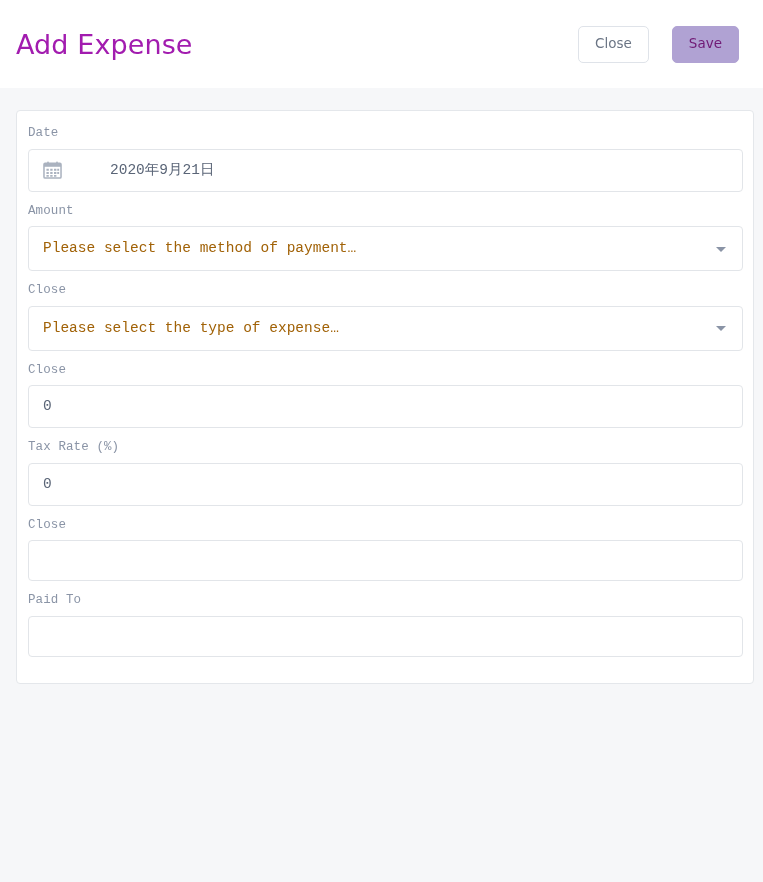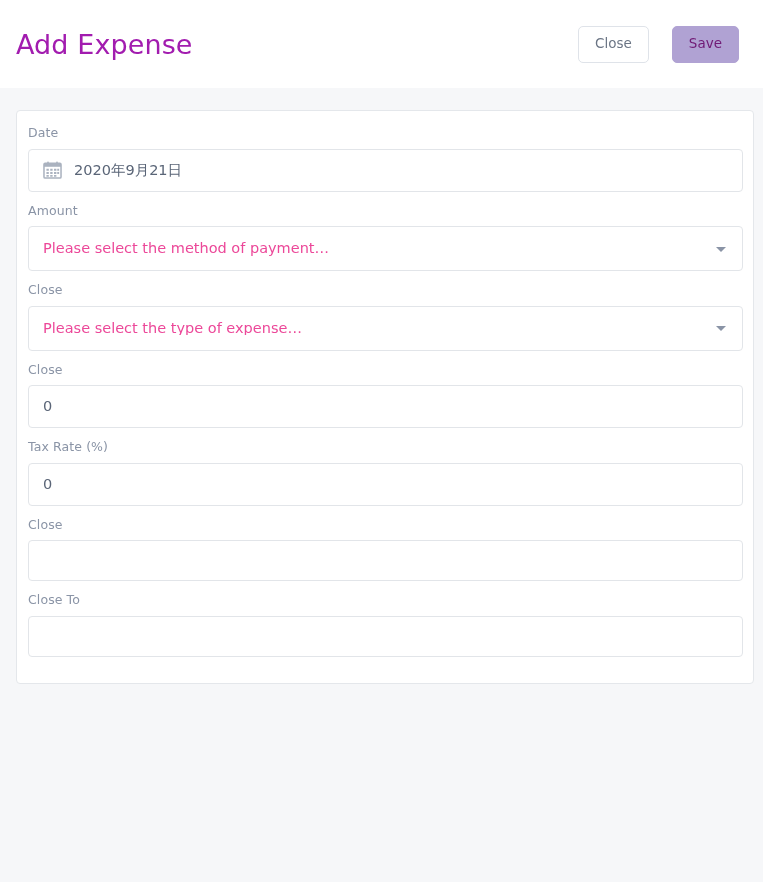--- a/index.html
+++ b/index.html
@@ -61,20 +61,21 @@
   .btn-save {
     background: #b0a2d3;
     border: 1px solid #b0a2d3;
     color: #701a75;
     min-width: 61px;
   }
 
   
   .content-area {
     padding: 22px 10px 0 16px;
+    font-family: Liberation Mono, monospace;
   }
   .form-card {
     background: #ffffff;
     border: 1px solid #e4e7eb;
     border-radius: 4px;
     width: 738px;
     padding: 16px 11px 26px 11px;
   }
 
   
@@ -95,31 +96,31 @@
     width: 715px;
     background: #ffffff;
     border: 1px solid #e2e5e9;
     border-radius: 4px;
     display: flex;
     align-items: center;
     padding: 0 14px;
     font-size: 14.5px;
     color: #5a6577;
   }
-  .control.input-ctl { height: 43px; }
+  .control.input-ctl { height: 43px; gap: 36px; }
   .control.select-ctl { height: 45px; padding-right: 34px; }
   .control.blank-ctl { height: 41px; }
 
   .control-text {
     line-height: 1;
     white-space: nowrap;
     overflow: hidden;
     text-overflow: ellipsis;
   }
-  .control-text.placeholder { color: #ec4899; }
+  .control-text.placeholder { color: #a16207; }
   .control-text.value { color: #5a6577; }
 
   
   .cal-icon {
     flex: 0 0 auto;
     width: 19px;
     height: 18px;
     margin-right: 12px;
     display: block;
   }
@@ -208,20 +209,20 @@
     </div>
 
     <div class="field">
       <span class="field-label">Close</span>
       <div class="control blank-ctl">
         <span class="control-text value"></span>
       </div>
     </div>
 
     <div class="field">
-      <span class="field-label">Close To</span>
+      <span class="field-label">Paid To</span>
       <div class="control blank-ctl">
         <span class="control-text value"></span>
       </div>
     </div>
 
   </div>
 </div>
 
 </body></html>

